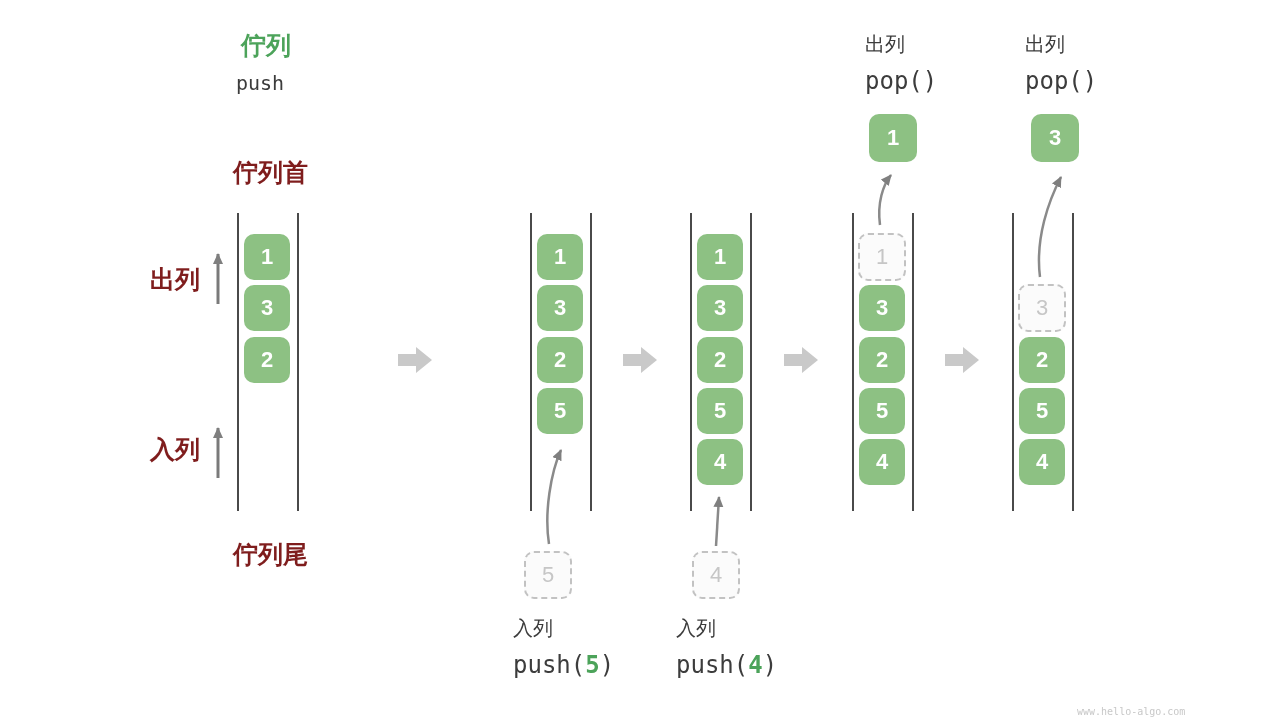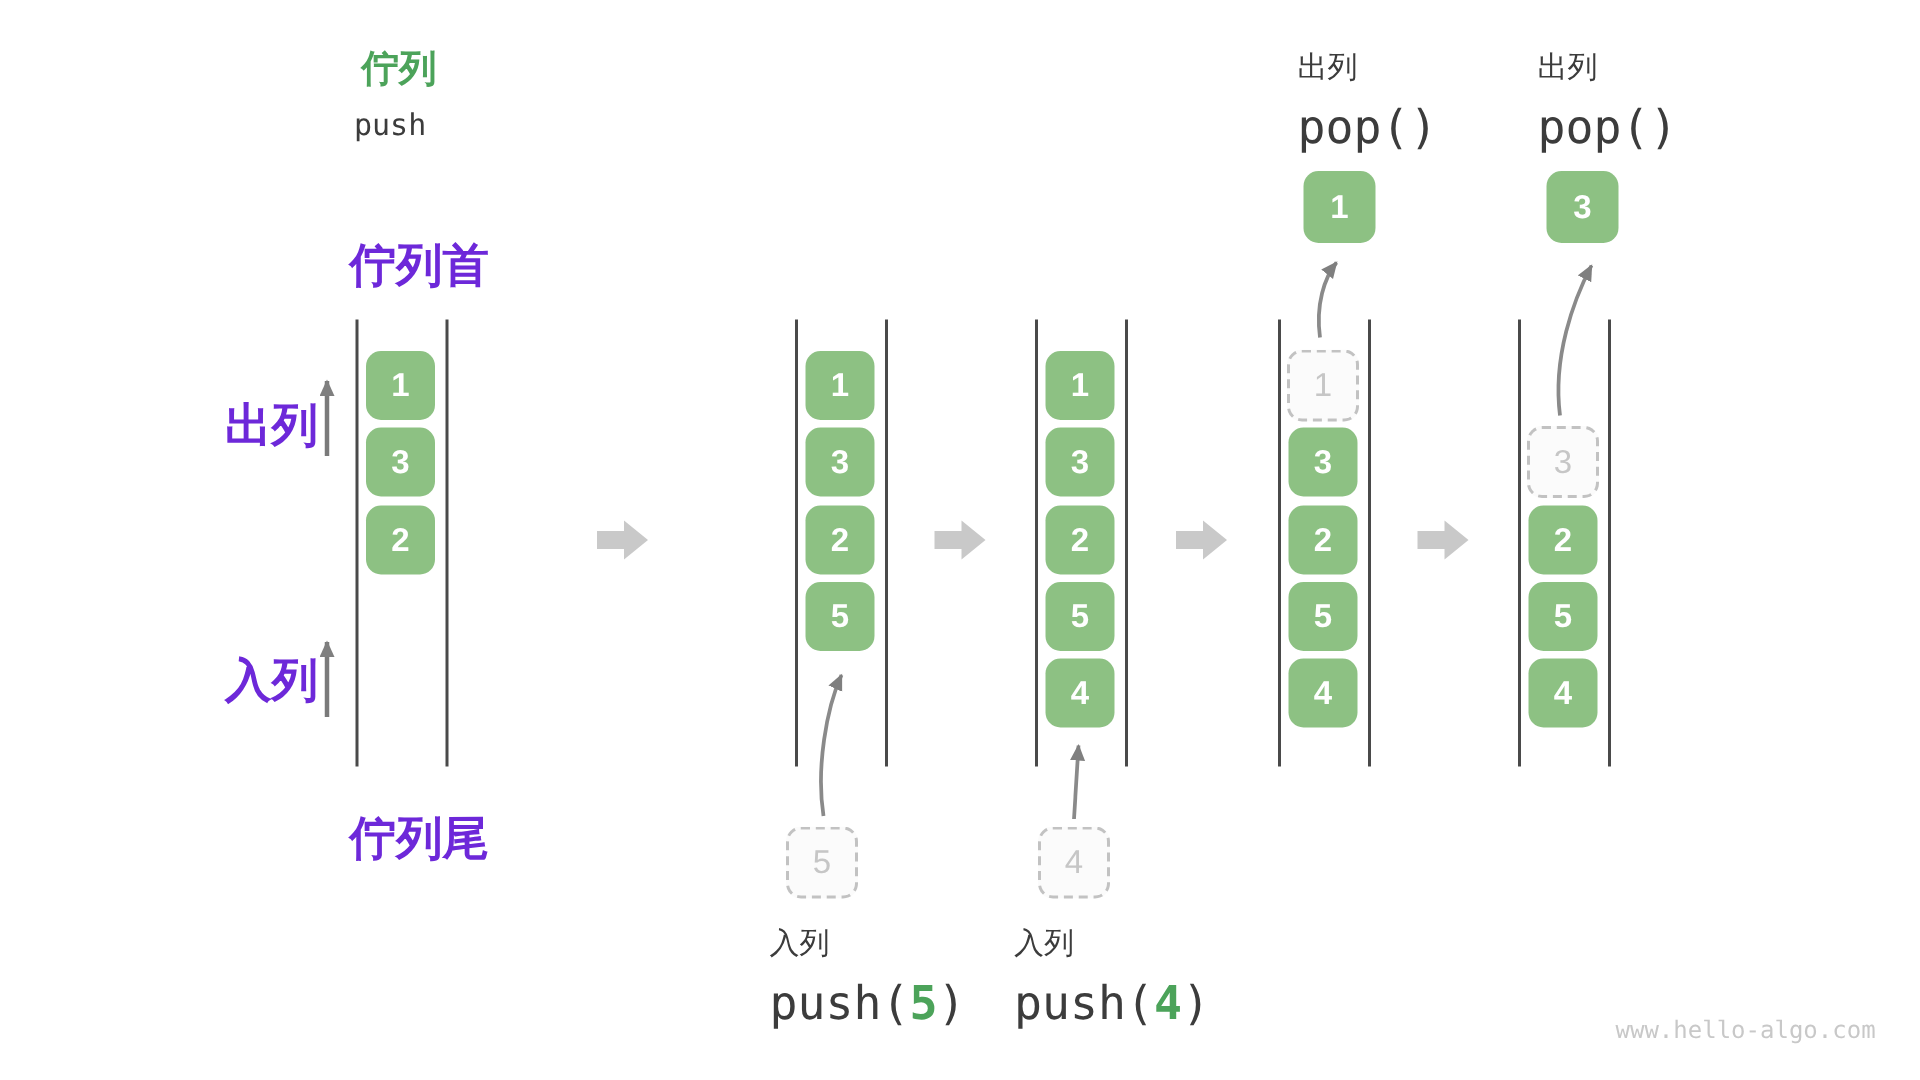--- a/index.html
+++ b/index.html
@@ -8,44 +8,44 @@
     position:relative; width:1280px; height:720px; background:#ffffff;
     font-family:"Liberation Sans", sans-serif; overflow:hidden;
   }
   .mono { font-family:"DejaVu Sans Mono", monospace; }
   .abs { position:absolute; }
   .overlay { position:absolute; left:0; top:0; width:1280px; height:720px; pointer-events:none; }
 
   .title-zh { font-size:25px; font-weight:700; color:#4CA35A; }
   .title-en { font-size:20px; color:#3C3C3C; }
 
-  .side-label { font-size:31px; font-weight:700; color:#6d28d9; }
+  .side-label { font-size:25px; font-weight:700; color:#7f1d1d; }
 
   .wall { position:absolute; top:213px; height:298px; width:2px; background:#4A4A4A; }
 
   .cell {
     position:absolute; width:46px; height:46px; border-radius:10px;
     background:#8DC183; color:#ffffff; font-size:22px; font-weight:700;
     display:flex; align-items:center; justify-content:center;
   }
   .cell.popped { width:48px; height:48px; }
 
   .ghost {
     position:absolute; width:48px; height:48px; border-radius:10px;
     border:2px dashed #C2C2C2; background:#FBFBFB;
     color:#C6C6C6; font-size:22px;
     display:flex; align-items:center; justify-content:center;
   }
 
   .op-label { position:absolute; display:flex; flex-direction:column; gap:9px; }
   .op-zh { font-size:20px; color:#3C3C3C; }
-  .op-fn { font-size:31px; color:#3C3C3C; font-family:"DejaVu Sans Mono", monospace; }
+  .op-fn { font-size:24px; color:#3C3C3C; font-family:"DejaVu Sans Mono", monospace; }
   .op-arg { color:#4CA35A; font-weight:700; }
 
-  .watermark { position:absolute; left:1077px; top:677px; font-size:16px; color:#C8C8C8; }
+  .watermark { position:absolute; left:1077px; top:706px; font-size:10px; color:#C8C8C8; }
 </style>
 </head>
 <body>
 
 <div class="canvas">
 
   <svg class="overlay">
     <defs>
       <marker id="ah" markerWidth="14" markerHeight="12" refX="10" refY="5" orient="auto" markerUnits="userSpaceOnUse">
         <path d="M0,0 L11,5 L0,10 Z" fill="#7F7F7F"></path>

